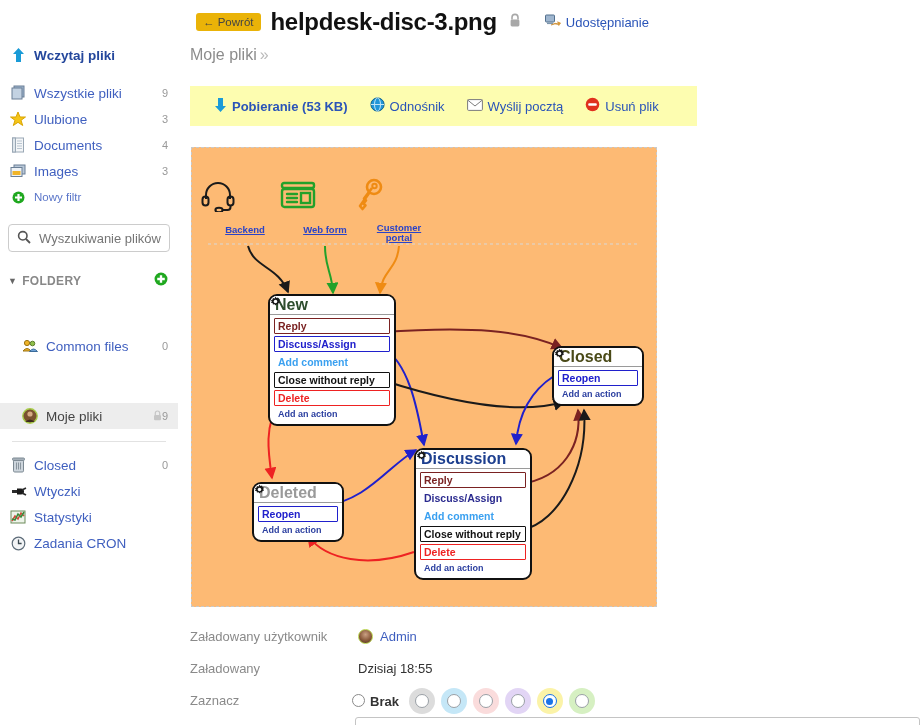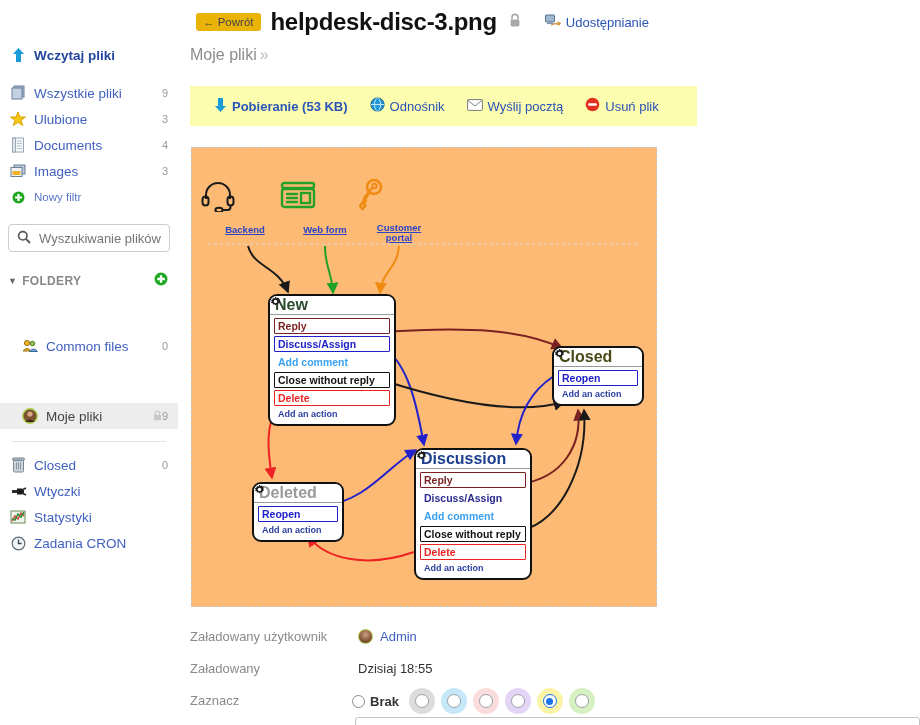--- a/index.html
+++ b/index.html
@@ -146,21 +146,21 @@
   #marks{display:flex;align-items:center;gap:6px;}
   .mk{width:26px;height:26px;border-radius:50%;
       display:flex;align-items:center;justify-content:center;}
   .mk .ring{
     width:14px;height:14px;border-radius:50%;
     border:1.6px solid #9aa0a6;background:#fff;box-sizing:border-box;
     display:flex;align-items:center;justify-content:center;
   }
   .mk.on .ring{border-color:#1a73e8;}
   .mk.on .ring .dot{width:7px;height:7px;border-radius:50%;background:#1a73e8;}
-  #nonemark{display:flex;align-items:center;gap:5px;margin-right:4px;}
+  #nonemark{display:flex;align-items:flex-start;gap:5px;margin-right:4px;}
   #nonemark .ring{width:13px;height:13px;border-radius:50%;
     border:1.4px solid #8a8a8a;background:#fff;box-sizing:border-box;}
   #nonemark .t{font-size:13px;font-weight:bold;color:#333;}
   #bottominput{
     position:absolute;left:355px;top:717px;width:565px;height:26px;
     border:1px solid #c4c4c4;border-radius:3px;background:#fff;box-sizing:border-box;
   }
 </style>
 </head>
 <body>

